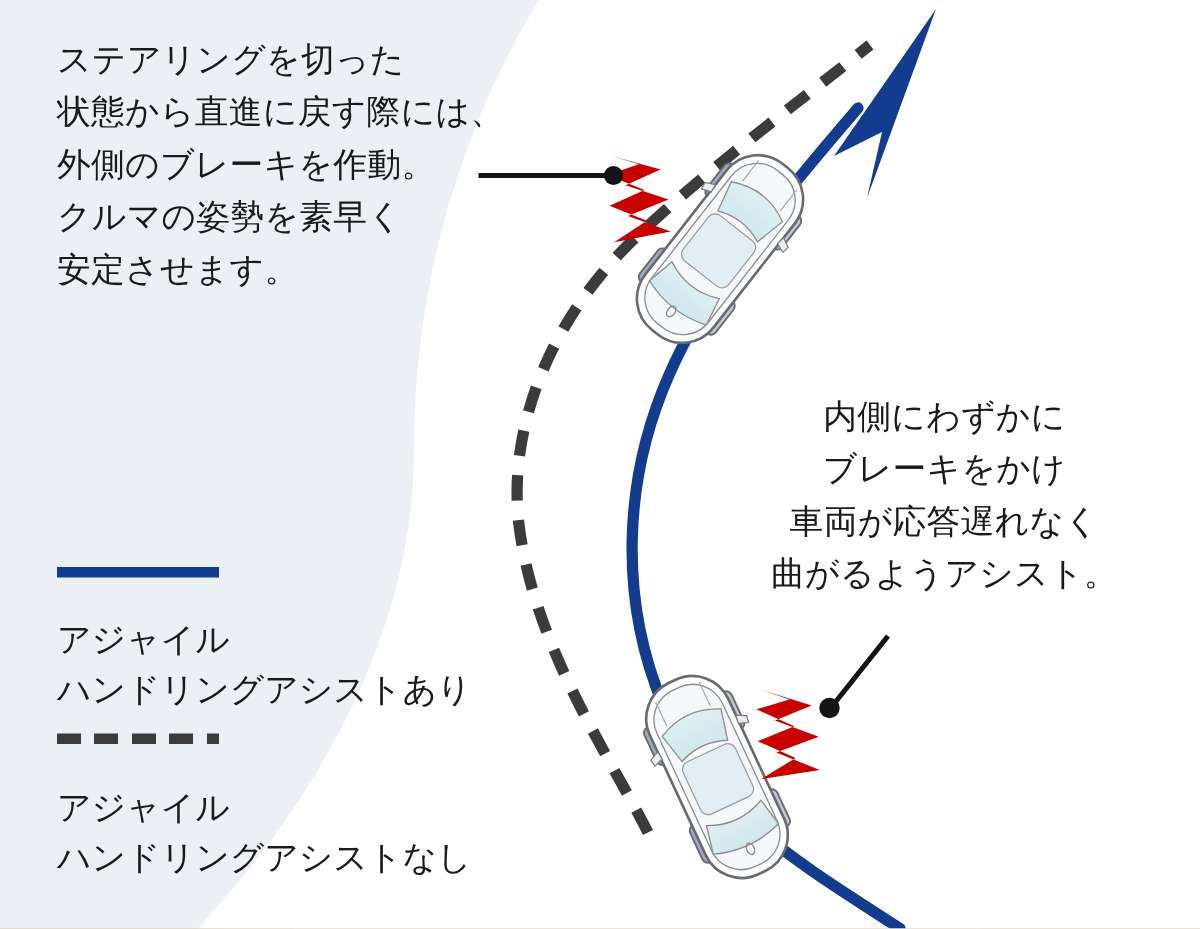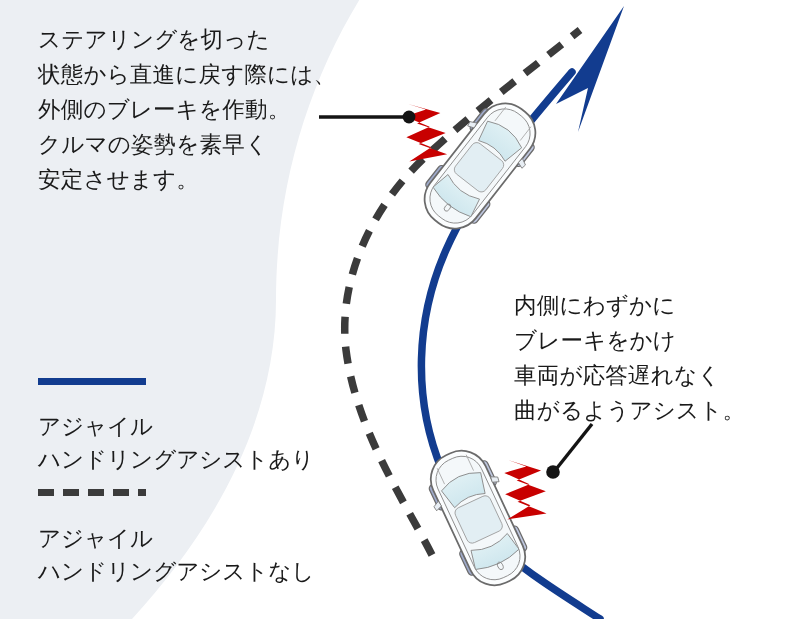--- a/index.html
+++ b/index.html
@@ -28,21 +28,21 @@
   .txt-block {
     position: absolute;
     color: #1a1a1a;
     font-size: 22.5px;
     line-height: 35px;
     letter-spacing: 0.2px;
     white-space: pre;
     font-family: "Liberation Sans", "DejaVu Sans", sans-serif;
   }
   #callout-top  { left: 38px;  top: 22px; }
-  #callout-right{ left: 514px; top: 288px; }
+  #callout-right{ left: 514px; top: 260px; text-align: center; }
   .legend-label {
     position: absolute;
     color: #1a1a1a;
     font-size: 22.5px;
     line-height: 33px;
     white-space: pre;
     margin-top: 18px;
   }
   #legend-label-with    { left: 38px; top: 392px; }
   #legend-label-without { left: 38px; top: 504px; }

